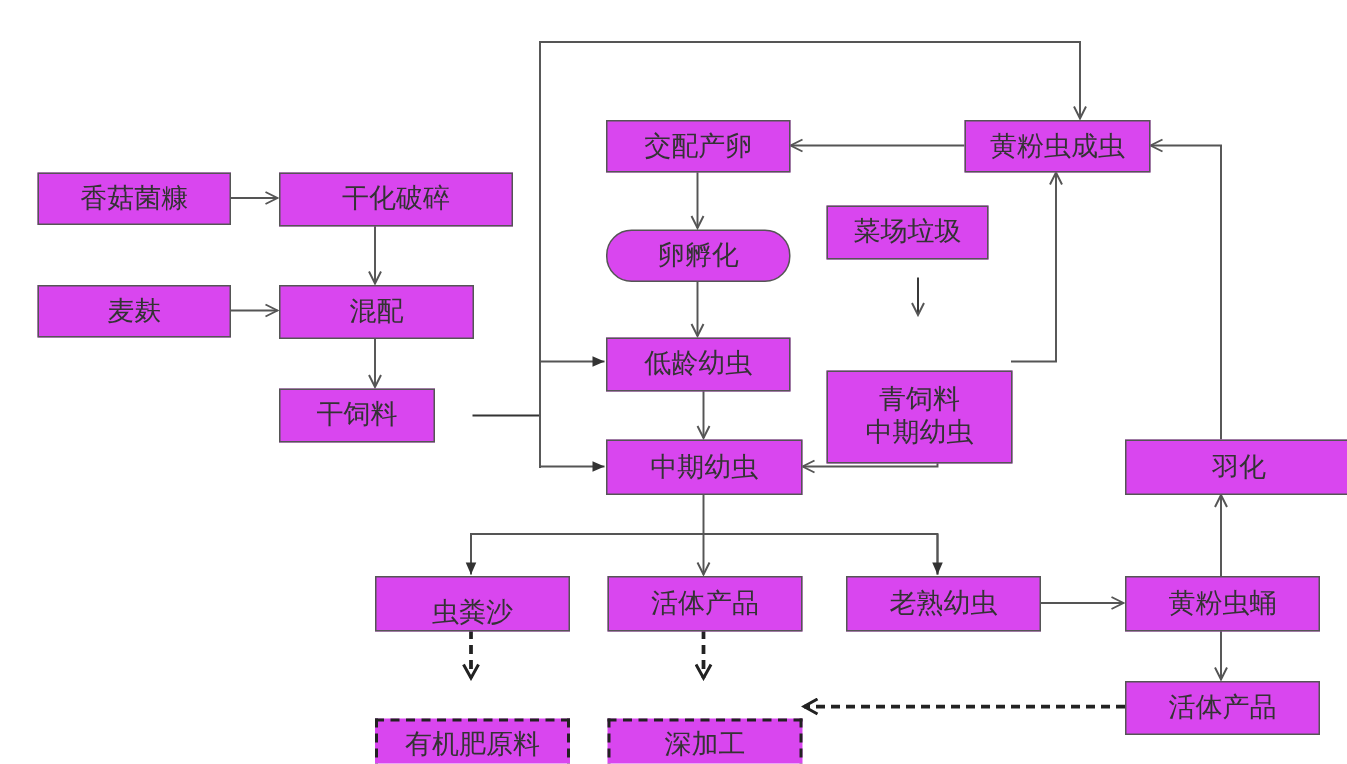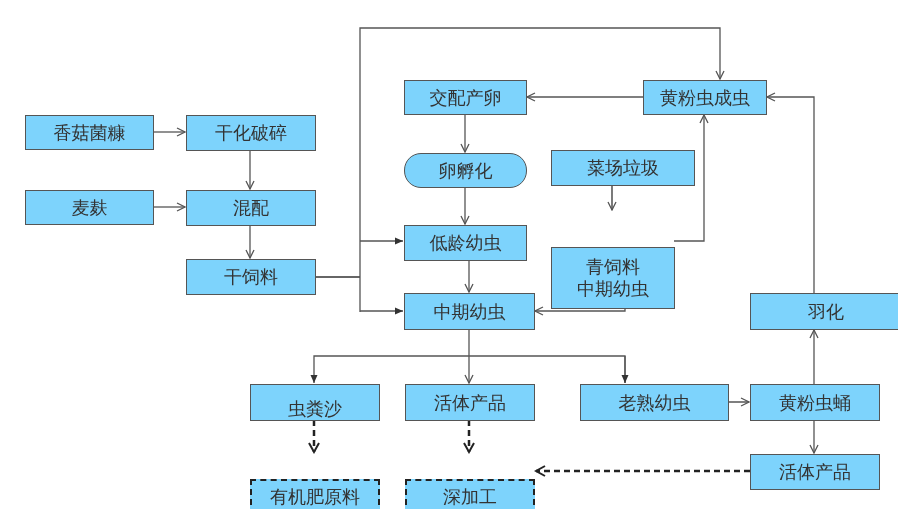--- a/index.html
+++ b/index.html
@@ -1,19 +1,19 @@
 <!DOCTYPE html>
 <html><head>
 <meta charset="utf-8">
 <style>
   html, body { margin: 0; padding: 0; background: #ffffff; }
   body { width: 898px; height: 509px; position: relative; overflow: hidden; font-family: "DejaVu Sans", sans-serif; }
   .node {
     position: absolute; box-sizing: border-box;
-    border: 1.5px solid #555; background: #7dd3fc;
+    border: 1.5px solid #555; background: #d946ef;
     display: flex; flex-direction: column; align-items: center; justify-content: center;
     color: #333; font-size: 18px; line-height: 22px; text-align: center;
   }
   .node.dashed { border: 2.5px dashed #222; margin-top: 25px; }
   svg.edges { position: absolute; left: 0; top: 0; }
 </style>
 </head>
 <body>
 
 <svg class="edges" width="898" height="509">
@@ -72,47 +72,47 @@
   <g fill="none" stroke="#222" stroke-width="2.5" stroke-dasharray="6,4">
     <line x1="314" y1="420" x2="314" y2="452" marker-end="url(#thick)"></line>
     <line x1="469" y1="420" x2="469" y2="452" marker-end="url(#thick)"></line>
     <line x1="750" y1="471" x2="536" y2="471" marker-end="url(#thick)"></line>
   </g>
 </svg>
 
 <div class="node" style="left:25px;top:115px;width:129px;height:35px;">
     <span>香菇菌糠</span>
   </div>
-<div class="node" style="left:186px;top:115px;width:130px;height:36px;">
+<div class="node" style="left:186px;top:115px;width:156px;height:36px;">
     <span>干化破碎</span>
   </div>
 <div class="node" style="left:25px;top:190px;width:129px;height:35px;">
     <span>麦麸</span>
   </div>
 <div class="node" style="left:186px;top:190px;width:130px;height:36px;">
     <span>混配</span>
   </div>
-<div class="node" style="left:186px;top:259px;width:130px;height:36px;">
+<div class="node" style="left:186px;top:259px;width:104px;height:36px;">
     <span>干饲料</span>
   </div>
 
 <div class="node" style="left:404px;top:80px;width:123px;height:35px;">
     <span>交配产卵</span>
   </div>
 <div class="node" style="left:404px;top:153px;width:123px;height:35px;border-radius:17px;">
     <span>卵孵化</span>
   </div>
 <div class="node" style="left:404px;top:225px;width:123px;height:36px;">
     <span>低龄幼虫</span>
   </div>
 <div class="node" style="left:404px;top:293px;width:131px;height:37px;justify-content:center;">
     <span>中期幼虫</span>
   </div>
 
-<div class="node" style="left:551px;top:150px;width:144px;height:36px;">
+<div class="node" style="left:551px;top:137px;width:108px;height:36px;">
     <span>菜场垃圾</span>
   </div>
 <div class="node" style="left:551px;top:211px;width:124px;height:62px;margin-top:36px;">
   <span>青饲料</span>
   <span>中期幼虫</span>
 </div>
 
 <div class="node" style="left:643px;top:80px;width:124px;height:35px;">
     <span>黄粉虫成虫</span>
   </div>
@@ -125,21 +125,21 @@
 <div class="node" style="left:750px;top:454px;width:130px;height:36px;">
     <span>活体产品</span>
   </div>
 
 <div class="node" style="left:250px;top:384px;width:130px;height:37px;justify-content:flex-end;">
     <span>虫粪沙</span>
   </div>
 <div class="node" style="left:405px;top:384px;width:130px;height:37px;">
     <span>活体产品</span>
   </div>
-<div class="node" style="left:580px;top:384px;width:149px;height:37px;">
+<div class="node" style="left:564px;top:384px;width:130px;height:37px;">
     <span>老熟幼虫</span>
   </div>
 
 <div class="node dashed" style="left:250px;top:454px;width:130px;height:36px;">
     <span>有机肥原料</span>
   </div>
 <div class="node dashed" style="left:405px;top:454px;width:130px;height:36px;">
     <span>深加工</span>
   </div>
 

